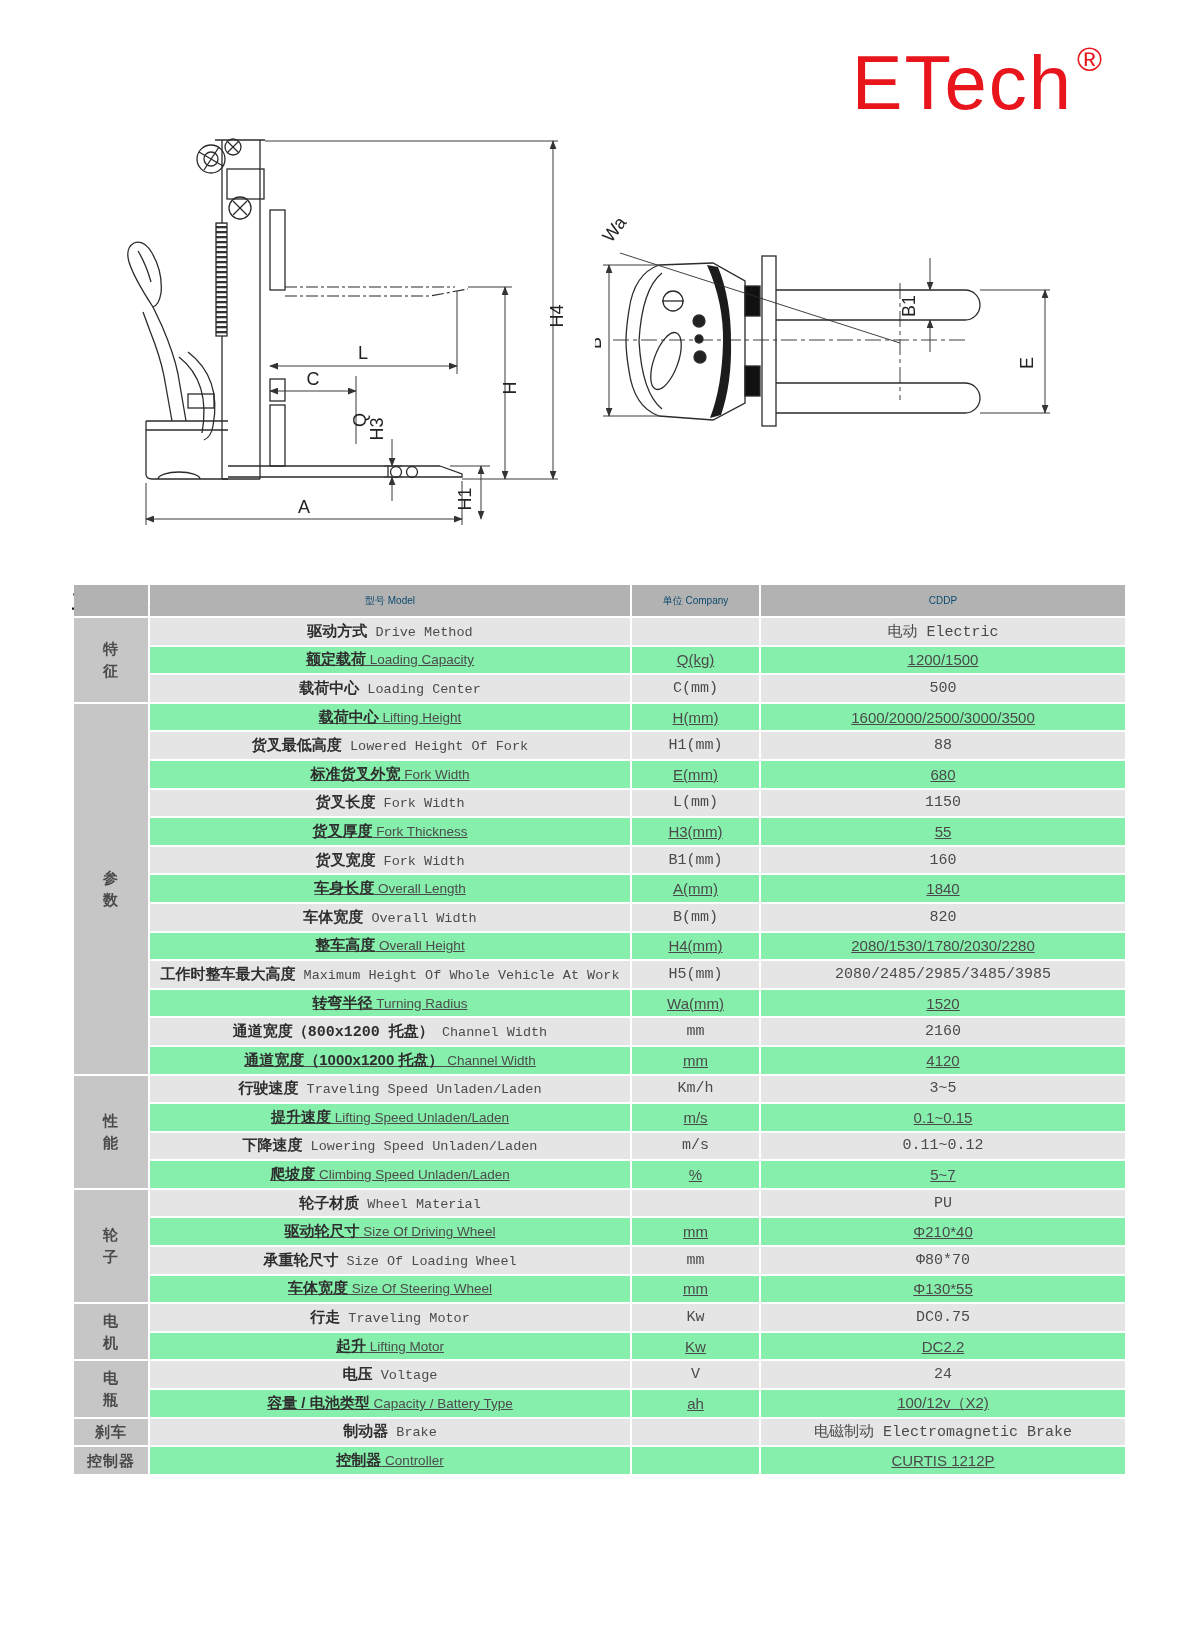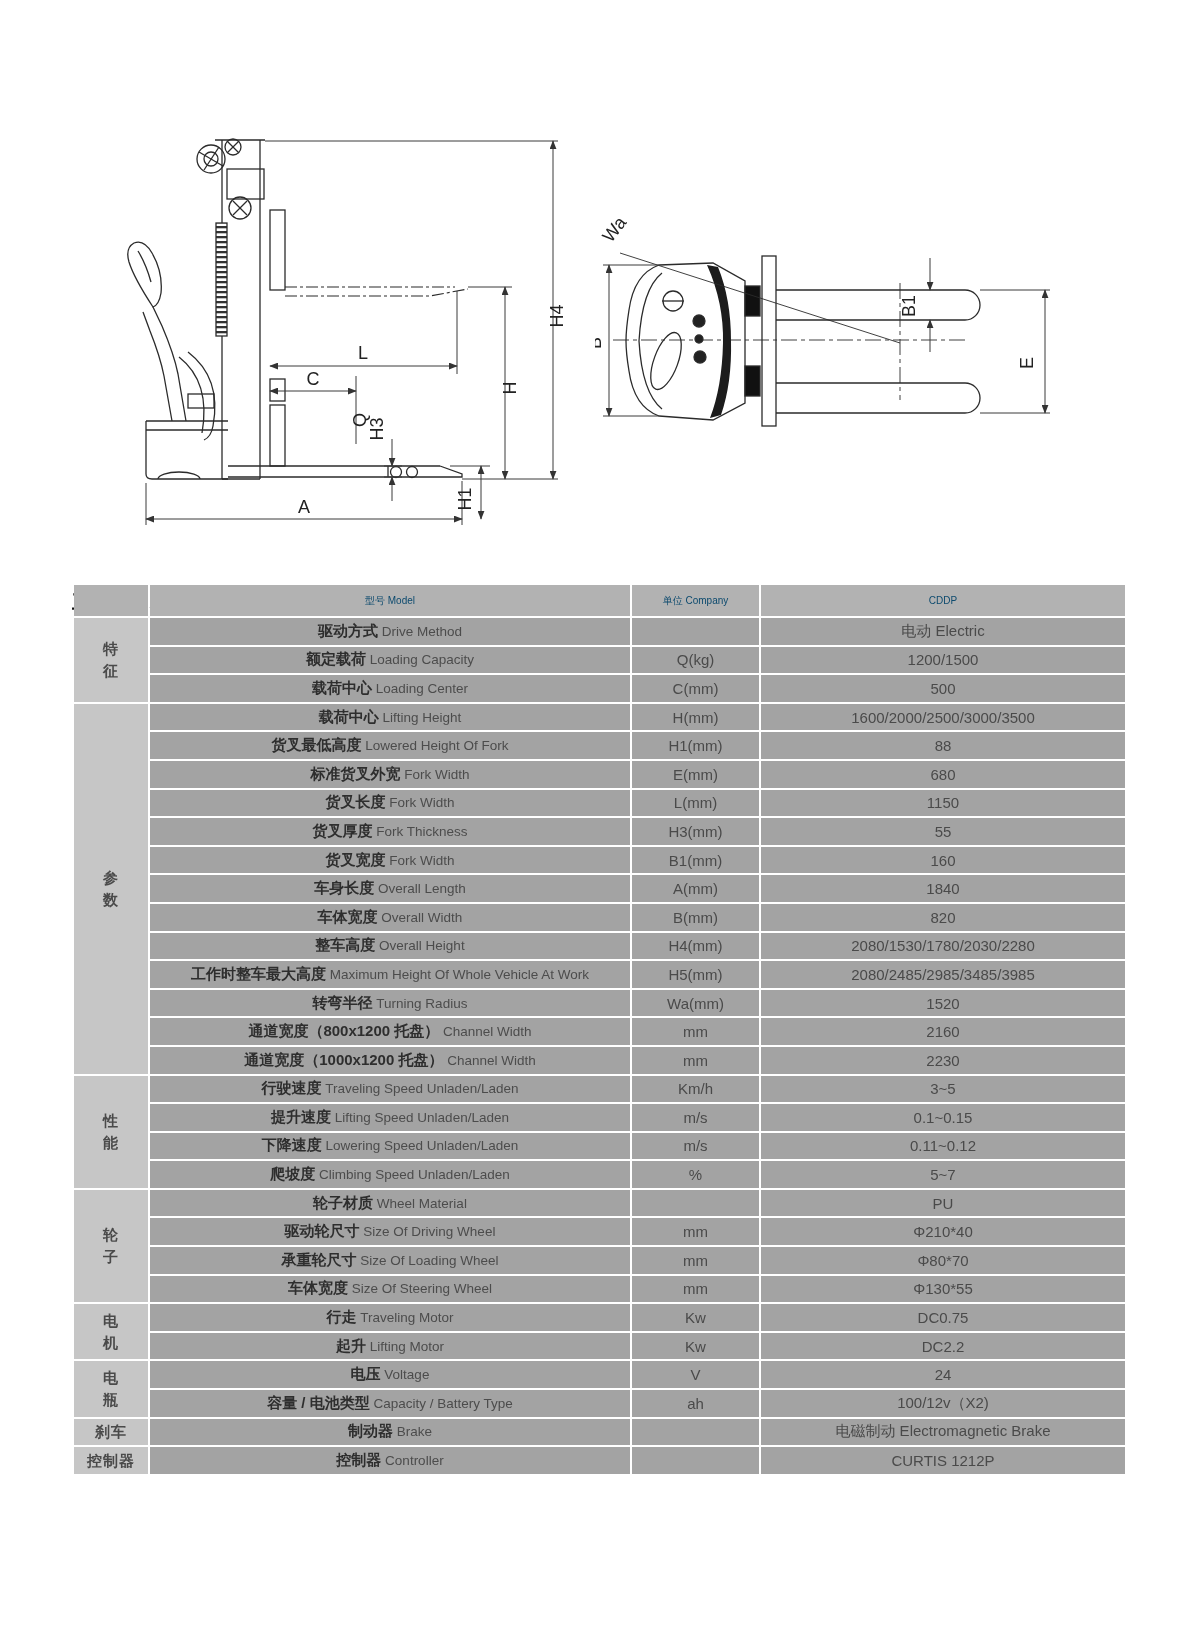--- a/index.html
+++ b/index.html
@@ -22,30 +22,31 @@
                  letter-spacing:3px;margin-top:44px;}
 
   
   #spec-wrap{position:absolute;left:72px;top:583px;width:1055px;}
   table.spec{border-collapse:separate;border-spacing:2px;width:1055px;table-layout:fixed;}
   table.spec th{height:29px;background:#b2b2b2;color:#0c4a6e;font-weight:400;font-size:10px;}
   table.spec td{height:26.6px;text-align:center;vertical-align:middle;font-size:15px;color:#4a4a4a;
                 padding:0 4px;overflow:hidden;}
   td.cat{background:#c6c6c6;color:#222;font-size:17px;font-weight:700;white-space:pre-line;
          line-height:1.45;letter-spacing:1px;}
-  td.light{background:#a3a3a3;}
-  td.dark{background:#a3a3a3;}
+  td.light{background:#e5e5e5;font-family:Liberation Mono, monospace;}
+  td.dark{background:#86efac;text-decoration:underline;}
   td .cn{font-weight:700;color:#2e2e2e;}
   td .en{font-size:13.5px;color:#4c4c4c;}
 </style>
 </head>
 <body>
 
 <div id="page">
 
+  <div id="logo"><span>ETech</span><span class="reg">®</span></div>
 
   <svg id="side-view" class="drawing" width="475" height="418" viewBox="0 0 475 418">
     <defs>
       <marker id="arr" markerWidth="9" markerHeight="7" refX="8.2" refY="3.5" orient="auto-start-reverse">
         <path d="M0,0 L9,3.5 L0,7 Z" fill="#333"></path>
       </marker>
       <pattern id="chainp" width="11" height="5" patternUnits="userSpaceOnUse">
         <rect width="11" height="5" fill="#fff"></rect>
         <rect width="11" height="2.3" fill="#333"></rect>
       </pattern>
@@ -274,21 +275,21 @@
             <td class="val dark">1520</td>
           </tr>
           <tr>
             <td class="name light"><span class="cn">通道宽度（800x1200 托盘）</span><span class="en"> Channel Width</span></td>
             <td class="unit light">mm</td>
             <td class="val light">2160</td>
           </tr>
           <tr>
             <td class="name dark"><span class="cn">通道宽度（1000x1200 托盘）</span><span class="en"> Channel Width</span></td>
             <td class="unit dark">mm</td>
-            <td class="val dark">2230</td>
+            <td class="val dark">4120</td>
           </tr>
           <tr>
             <td rowspan="4" class="cat">性
 能</td>
             <td class="name light"><span class="cn">行驶速度</span><span class="en"> Traveling Speed Unladen/Laden</span></td>
             <td class="unit light">Km/h</td>
             <td class="val light">3~5</td>
           </tr>
           <tr>
             <td class="name dark"><span class="cn">提升速度</span><span class="en"> Lifting Speed Unladen/Laden</span></td>

